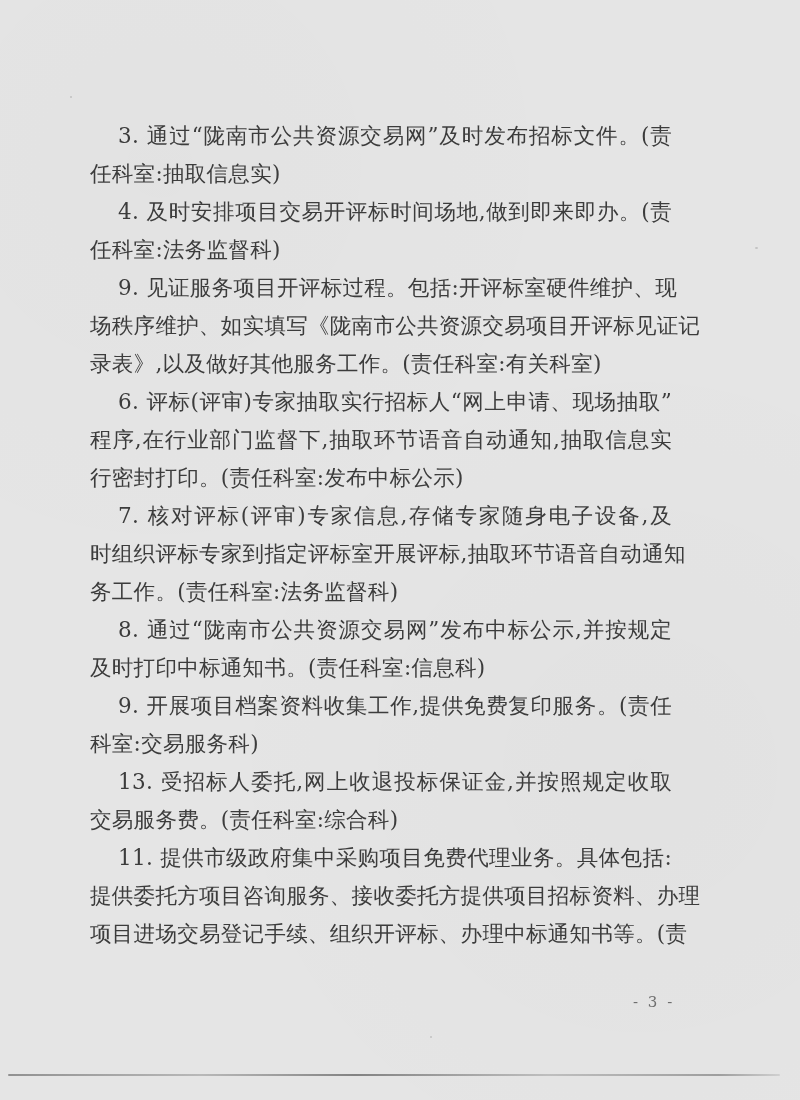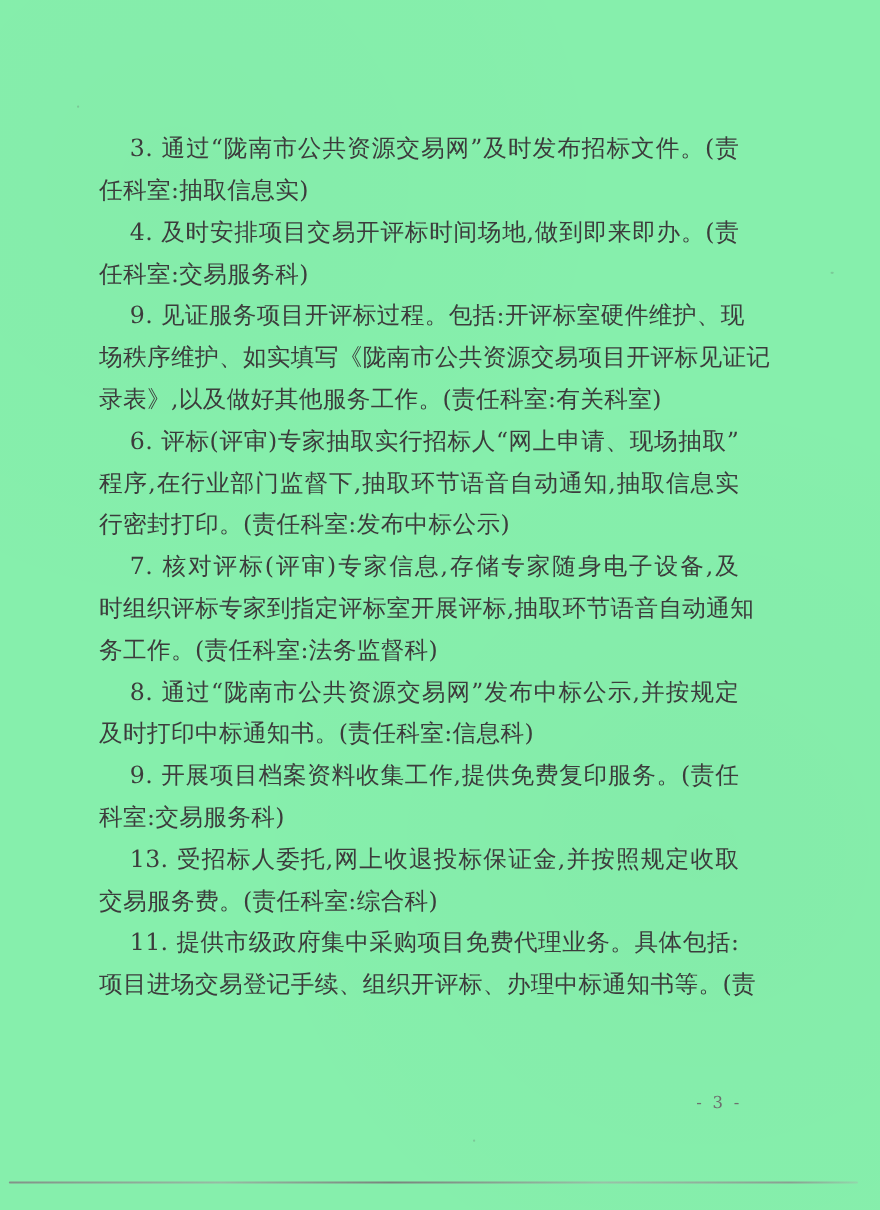--- a/index.html
+++ b/index.html
@@ -11,21 +11,21 @@
     height: 1100px;
     background: #ffffff;
     font-family: "DejaVu Serif", "Liberation Serif", serif;
     position: relative;
   }
   .scan-page {
     position: absolute;
     left: 0; top: 0;
     width: 800px;
     height: 1100px;
-    background: #86efac;
+    background: #e5e5e5;
     overflow: hidden;
   }
   
   .scan-page::before {
     content: "";
     position: absolute;
     inset: 0;
     background:
       radial-gradient(circle at 20% 15%, rgba(0,0,0,0.012), transparent 40%),
       radial-gradient(circle at 80% 70%, rgba(0,0,0,0.015), transparent 45%);
@@ -89,37 +89,38 @@
 </style>
 </head>
 <body>
 
 <div class="scan-page">
 
   <div class="doc-body">
       <div class="line indent full">3. 通过“陇南市公共资源交易网”及时发布招标文件。(责</div>
       <div class="line">任科室:抽取信息实)</div>
       <div class="line indent full">4. 及时安排项目交易开评标时间场地,做到即来即办。(责</div>
-      <div class="line">任科室:交易服务科)</div>
+      <div class="line">任科室:法务监督科)</div>
       <div class="line indent full">9. 见证服务项目开评标过程。包括:开评标室硬件维护、现</div>
       <div class="line full">场秩序维护、如实填写《陇南市公共资源交易项目开评标见证记</div>
       <div class="line">录表》,以及做好其他服务工作。(责任科室:有关科室)</div>
       <div class="line indent full">6. 评标(评审)专家抽取实行招标人“网上申请、现场抽取”</div>
       <div class="line full">程序,在行业部门监督下,抽取环节语音自动通知,抽取信息实</div>
       <div class="line">行密封打印。(责任科室:发布中标公示)</div>
       <div class="line indent full">7. 核对评标(评审)专家信息,存储专家随身电子设备,及</div>
       <div class="line full">时组织评标专家到指定评标室开展评标,抽取环节语音自动通知</div>
       <div class="line">务工作。(责任科室:法务监督科)</div>
       <div class="line indent full">8. 通过“陇南市公共资源交易网”发布中标公示,并按规定</div>
       <div class="line">及时打印中标通知书。(责任科室:信息科)</div>
       <div class="line indent full">9. 开展项目档案资料收集工作,提供免费复印服务。(责任</div>
       <div class="line">科室:交易服务科)</div>
       <div class="line indent full">13. 受招标人委托,网上收退投标保证金,并按照规定收取</div>
       <div class="line">交易服务费。(责任科室:综合科)</div>
       <div class="line indent full">11. 提供市级政府集中采购项目免费代理业务。具体包括:</div>
+      <div class="line full">提供委托方项目咨询服务、接收委托方提供项目招标资料、办理</div>
       <div class="line full">项目进场交易登记手续、组织开评标、办理中标通知书等。(责</div>
     </div>
 
   <div class="page-number">- 3 -</div>
 
   <div class="scan-edge-line"></div>
 
   <div class="speck s1"></div>
   <div class="speck s2"></div>
   <div class="speck s3"></div>

